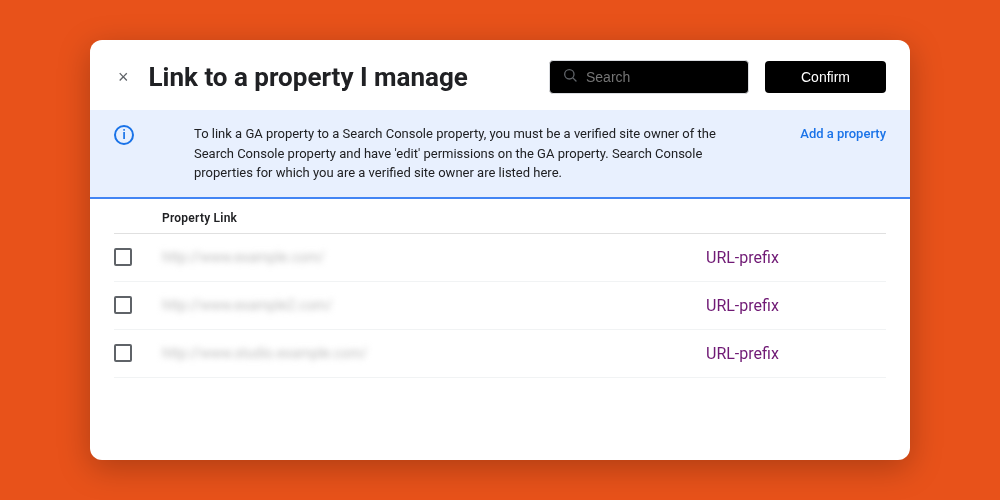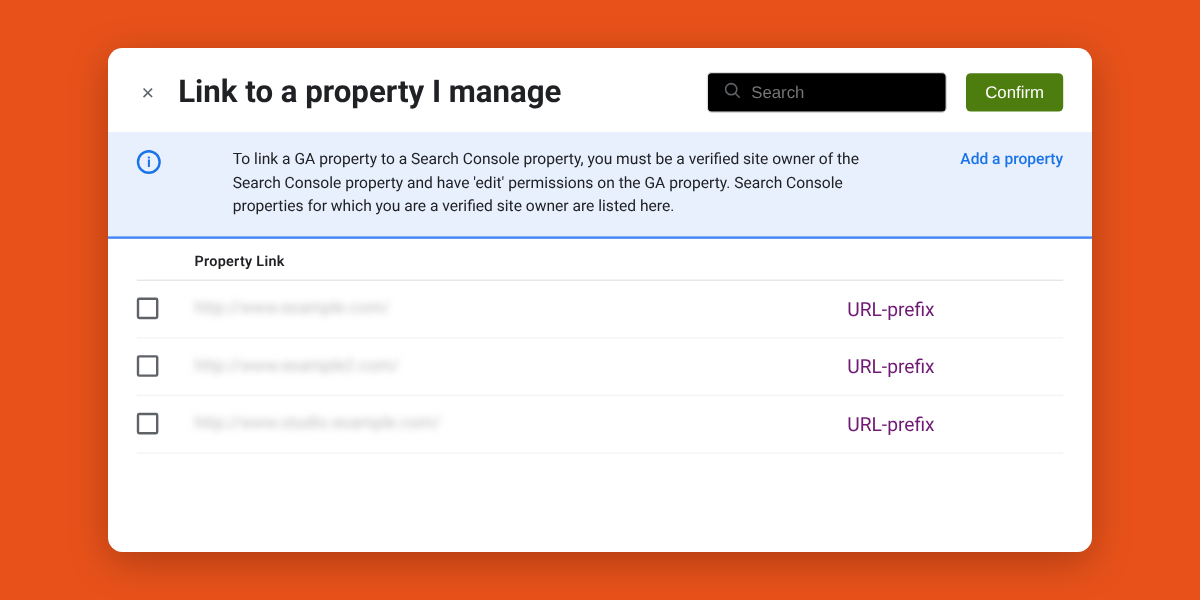--- a/index.html
+++ b/index.html
@@ -58,25 +58,25 @@
     }
     .search-input {
       border: none;
       background: transparent;
       outline: none;
       font-size: 14px;
       color: #5f6368;
       width: 120px;
     }
     .confirm-btn {
-      background: #4d7c0f;
+      background: #000000;
       color: #fff;
       border: none;
       border-radius: 4px;
-      padding: 8px 16px;
+      padding: 8px 36px;
       font-size: 14px;
       font-weight: 500;
       cursor: pointer;
       white-space: nowrap;
     }
     .info-banner {
       background: #e8f0fe;
       border-bottom: 2px solid #4285f4;
       padding: 14px 24px;
       display: flex;

